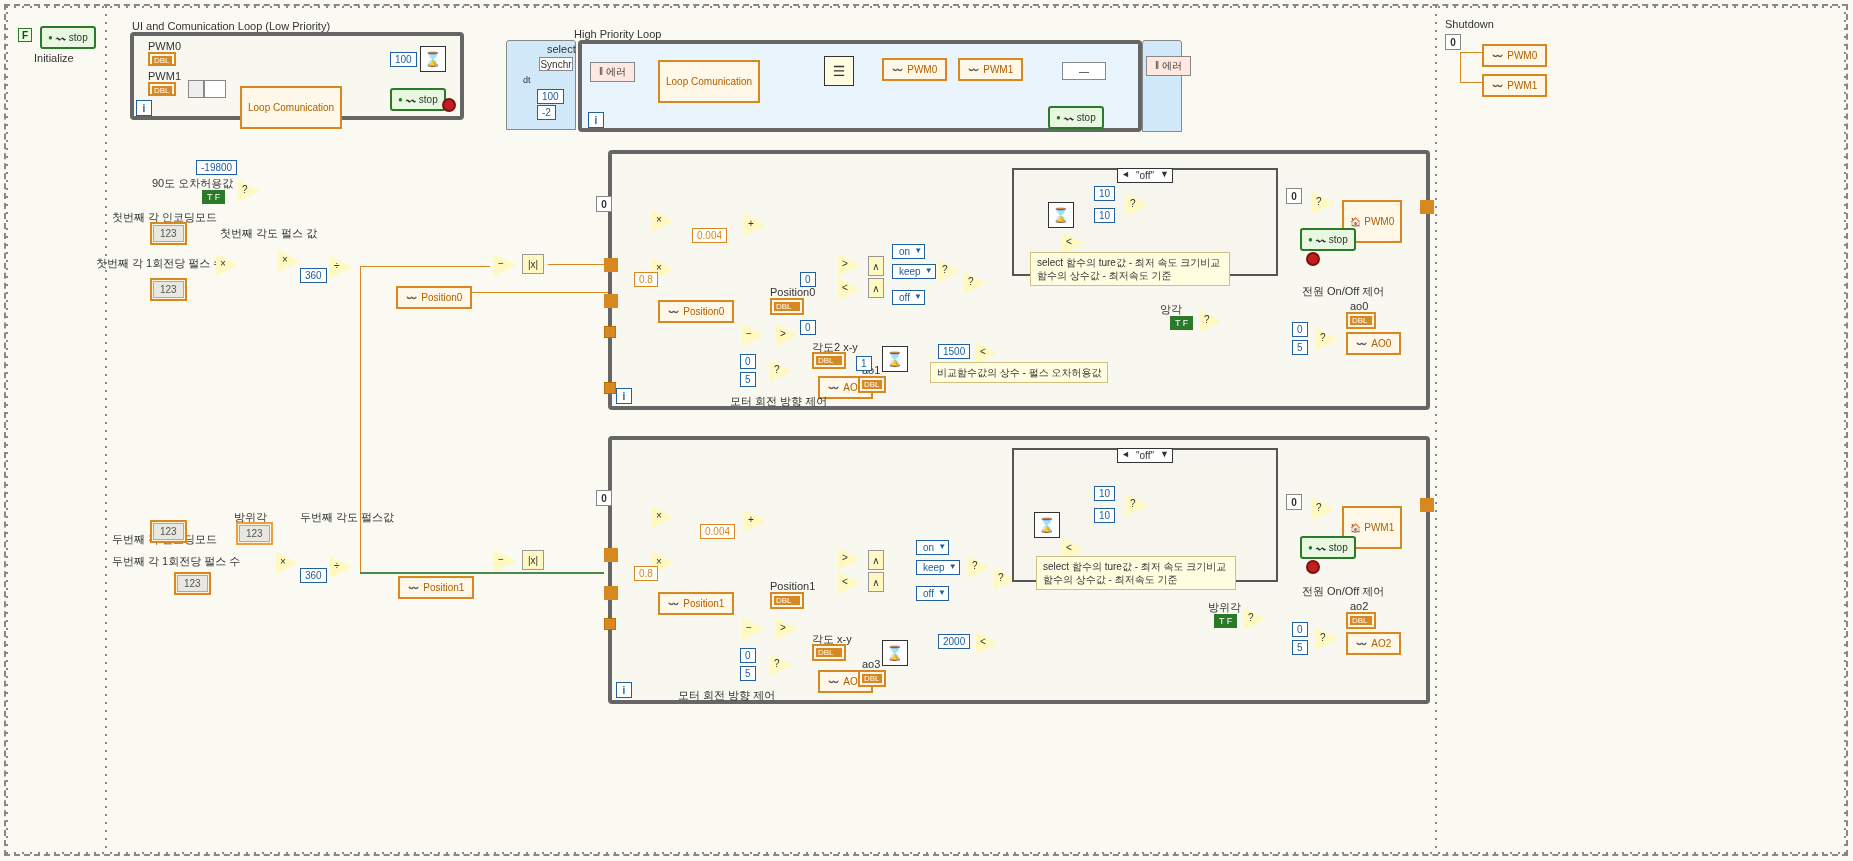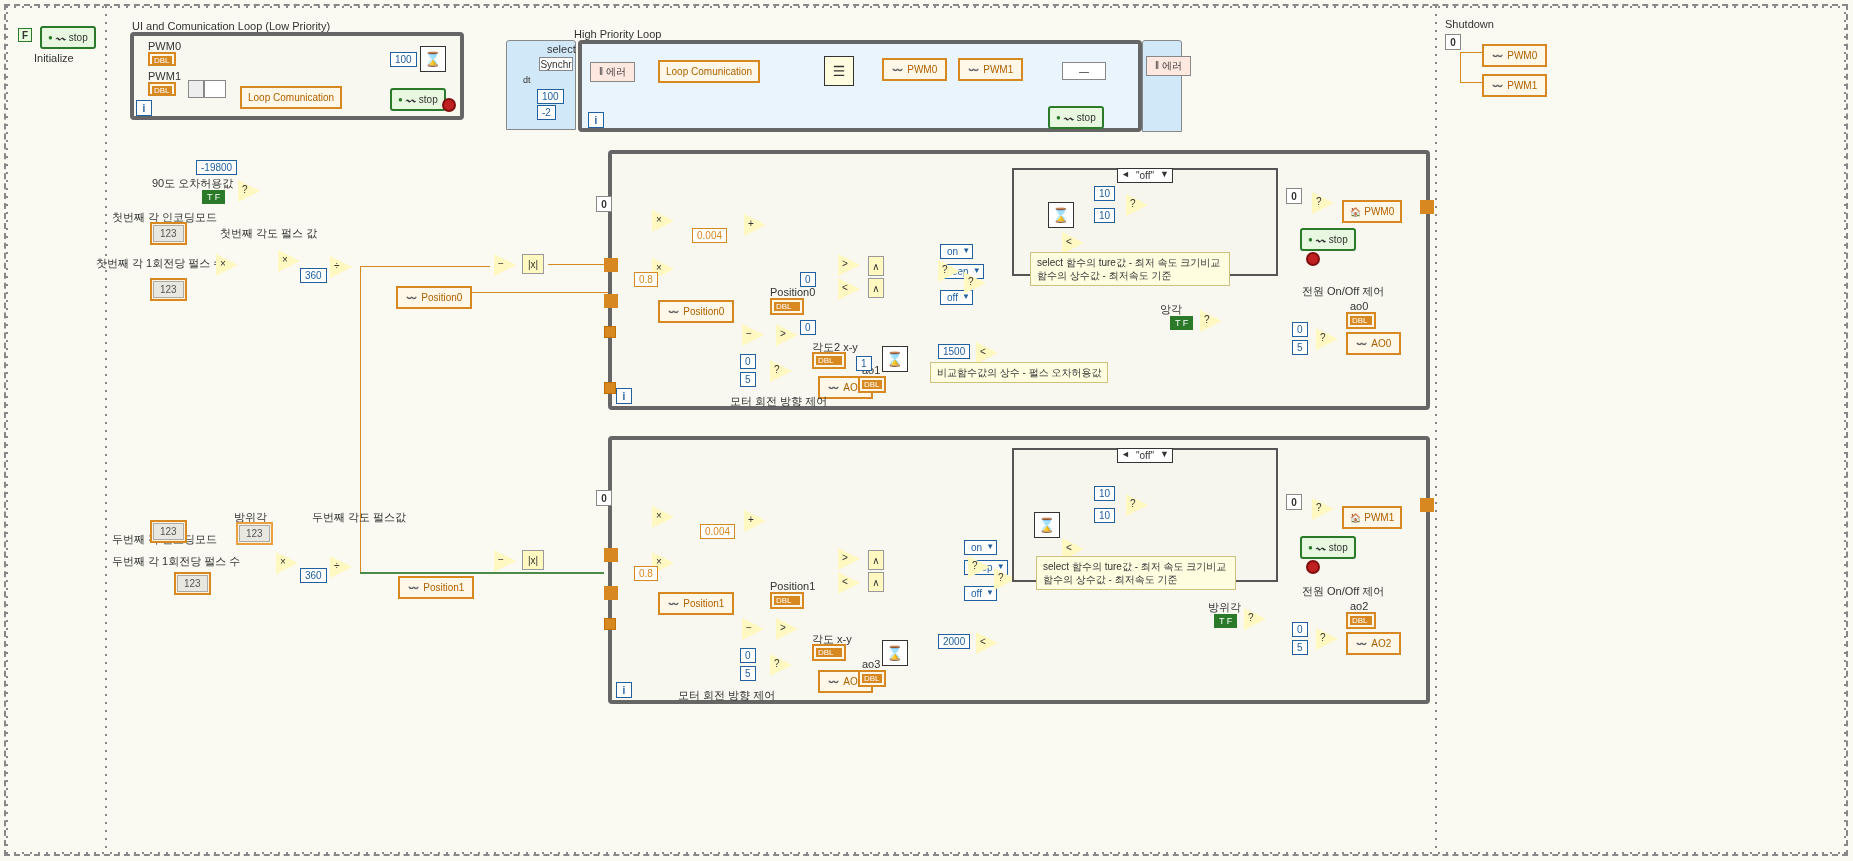--- a/index.html
+++ b/index.html
@@ -15,37 +15,37 @@
 .timed-header { position:absolute; background:#d0e8f8; border:1px solid #888; border-radius:3px 3px 0 0; width:70px; }
 .lbl { position:absolute; font-size:11px; color:#333; white-space:nowrap; }
 .node { position:absolute; border:1px solid #888; background:#fff; font-size:10px; display:flex; align-items:center; justify-content:center; }
 .ctl-num { position:absolute; border:2px solid #d88820; background:#fff4e0; padding:1px; }
 .ctl-num .inner { background:#e8e8e0; border:1px solid #aaa; padding:2px 6px; font-size:10px; color:#555; }
 .ctl-dbl { border-color:#e8a040; }
 .const-i32 { position:absolute; border:1px solid #2060a0; background:#fff; color:#2060a0; padding:1px 4px; font-size:10px; }
 .const-dbl { position:absolute; border:1px solid #d88820; background:#fff; color:#d88820; padding:1px 4px; font-size:10px; }
 .ind-dbl { position:absolute; border:2px solid #d88820; background:#fff8e8; padding:2px; display:flex; flex-direction:column; gap:2px; }
 .ind-dbl .sl { background:#d88820; color:#fff; font-size:8px; padding:0 2px; }
-.local { position:absolute; border:2px solid #d88820; background:#fff8e8; display:flex; align-items:center; padding:4px 6px; font-size:10px; color:#b06000; gap:3px; }
+.local { position:absolute; border:2px solid #d88820; background:#fff8e8; display:flex; align-items:center; padding:14px 6px; font-size:10px; color:#b06000; gap:3px; }
 .local.rd::before { content:"🏠"; font-size:9px; }
 .btn { position:absolute; border:2px solid #2a7a2a; border-radius:3px; background:#e8f8e0; display:flex; align-items:center; padding:2px 6px; font-size:10px; gap:3px; }
 .btn::before { content:"●"; color:#2a7a2a; font-size:8px; }
 .bool-tf { position:absolute; border:1px solid #2a7a2a; background:#2a7a2a; color:#fff; font-size:9px; padding:1px 4px; }
 .subvi { position:absolute; width:26px; height:26px; border:1px solid #333; background:#fff; display:flex; align-items:center; justify-content:center; font-size:14px; }
 .prim { position:absolute; width:22px; height:20px; background:#fff8c0; border:1px solid #999; display:flex; align-items:center; justify-content:center; font-size:10px; }
 .prim.tri { width:0; height:0; border:none; background:none; border-top:11px solid transparent; border-bottom:11px solid transparent; border-left:22px solid #fff8c0; }
 .prim.tri .sym { position:absolute; left:-18px; top:-7px; font-size:10px; }
 .i-term { position:absolute; width:16px; height:16px; border:1px solid #2060a0; background:#fff; color:#2060a0; display:flex; align-items:center; justify-content:center; font-weight:bold; font-size:10px; }
 .sr { position:absolute; width:14px; height:14px; border:1px solid #d88820; background:#d88820; }
 .tun { position:absolute; width:12px; height:12px; background:#d88820; border:1px solid #c07000; }
 .wire-h { position:absolute; height:1px; background:#d88820; }
 .wire-v { position:absolute; width:1px; background:#d88820; }
 .fpga { position:absolute; border:2px solid #d88820; background:#fff8e8; padding:4px 8px; font-size:10px; color:#b06000; display:flex; align-items:center; gap:4px; }
 .fpga::before { content:"〰️"; font-size:9px; color:#2090c0; }
-.ring { position:absolute; border:1px solid #2060a0; background:#fff; font-size:10px; color:#2060a0; padding:1px 14px 1px 6px;margin-left:48px; }
+.ring { position:absolute; border:1px solid #2060a0; background:#fff; font-size:10px; color:#2060a0; padding:1px 14px 1px 6px; }
 .ring::after { content:"▼"; position:absolute; right:2px; top:1px; font-size:8px; }
 .comment { position:absolute; border:1px solid #d0c080; background:#fffde0; padding:3px 6px; font-size:10px; line-height:1.3; }
 .stop-led { position:absolute; width:14px; height:14px; border-radius:50%; background:#c02020; border:2px solid #801010; }
 .arr-idx { position:absolute; display:flex; }
 .arr-idx .ix { width:16px; height:18px; border:1px solid #888; background:#eee; }
 .arr-idx .bd { width:22px; height:18px; border:1px solid #888; background:#fff; }
 .err-term { position:absolute; background:#ffe8e0; border:1px solid #888; padding:2px 8px; font-size:10px; }
 </style>
 </head>
 <body>
@@ -290,21 +290,21 @@
  <div class="wire-h" style="left:360px;top:572px;width:244px;background:#4a8a4a;height:2px;"></div>
 
  <div class="lbl" style="left:112px;top:532px;">두번째 각 인코딩모드</div>
  <div class="ctl-num" style="left:150px;top:520px;">
       <div class="inner">123</div>
     </div>
  <div class="lbl" style="left:234px;top:510px;">방위각</div>
  <div class="ctl-num ctl-dbl" style="left:236px;top:522px;">
       <div class="inner">123</div>
     </div>
- <div class="lbl" style="left:312px;top:510px;">두번째 각도 펄스값</div>
+ <div class="lbl" style="left:300px;top:510px;">두번째 각도 펄스값</div>
  <div class="lbl" style="left:112px;top:554px;">두번째 각 1회전당 펄스 수</div>
  <div class="ctl-num" style="left:174px;top:572px;">
       <div class="inner">123</div>
     </div>
  <div class="prim tri" style="left:276px;top:552px;">
       <span class="sym">×</span>
     </div>
  <div class="const-i32" style="left:300px;top:568px;">360</div>
  <div class="prim tri" style="left:330px;top:556px;">
       <span class="sym">÷</span>

